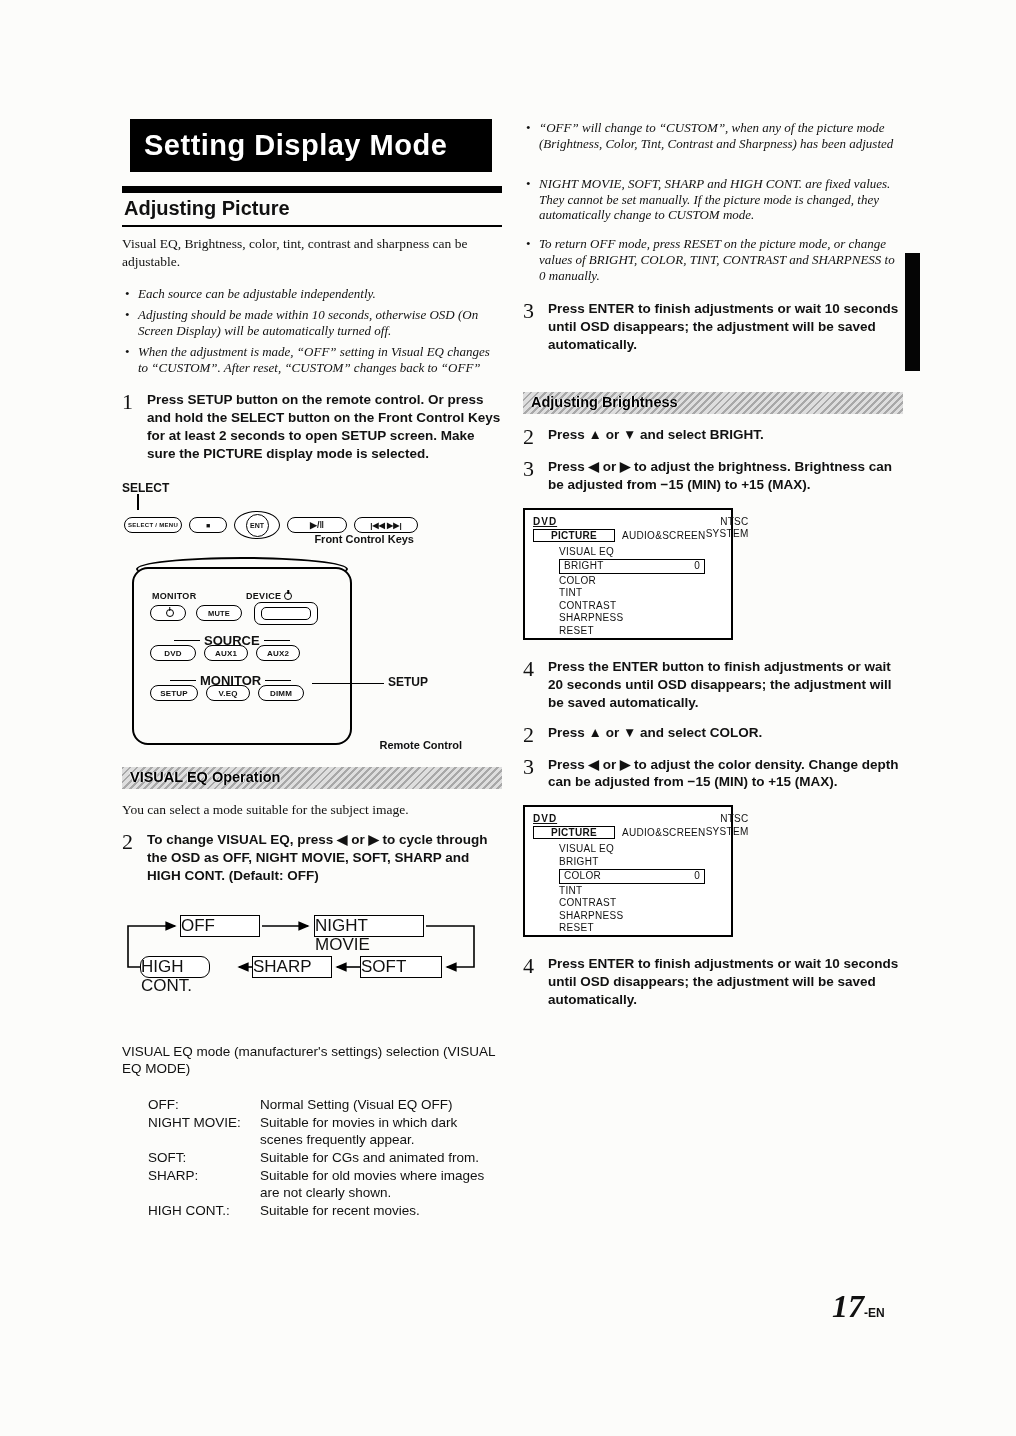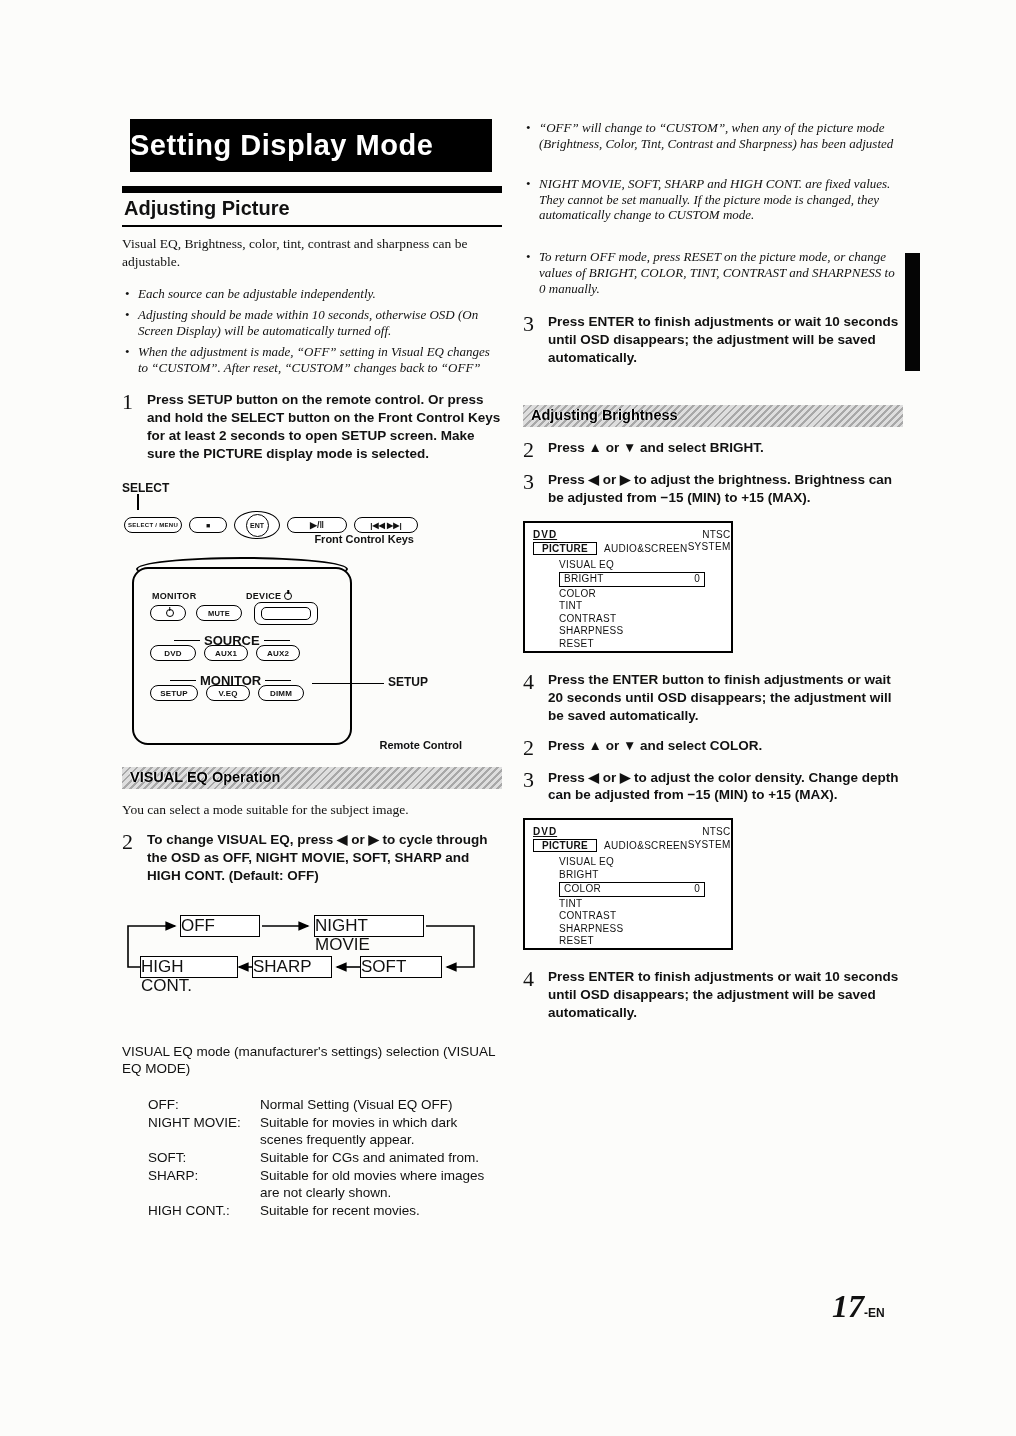--- a/index.html
+++ b/index.html
@@ -6,21 +6,21 @@
   body { background:#e8e8e6; }
   .page {
     position:relative; width:1016px; height:1436px; margin:0 auto;
     background:#fcfcfa; color:#111;
     font-family:"Liberation Sans", sans-serif; overflow:hidden;
   }
   
   .title-banner {
     position:absolute; left:130px; top:119px; width:362px; height:53px;
     background:#000; color:#fff; display:flex; align-items:center;
-    font-size:29px; font-weight:bold; letter-spacing:.5px;
+    padding-left:14px; font-size:29px; font-weight:bold; letter-spacing:.5px;
   }
   .side-tab { position:absolute; left:905px; top:253px; width:15px; height:118px; background:#050505; }
 
   .col-left  { position:absolute; left:122px; top:186px; width:380px; }
   .col-right { position:absolute; left:523px; top:120px; width:380px; }
 
   
   .rule-thick { height:7px; background:#000; }
   .rule-thin  { height:2px; background:#000; }
   h2.section  { font-size:20px; font-weight:bold; padding:4px 0 5px 2px; }
@@ -87,35 +87,35 @@
   .remote-caption { position:absolute; right:0; bottom:2px; font-size:11px; font-weight:bold; }
 
   
   .flow { position:relative; height:92px; margin-top:22px; }
   .flow-svg { position:absolute; left:0; top:0; }
   .fl { fill:none; stroke:#000; stroke-width:1.6px; }
   .fbox { position:absolute; border:1.6px solid #000; background:#fff; font-size:17px;
           text-align:left; height:22px; line-height:19px; }
   .fb-off   { left:58px;  top:8px;  width:80px; }
   .fb-night { left:192px; top:8px;  width:110px; }
-  .fb-high  { left:18px;  top:49px; width:98px; }
+  .fb-high  { left:18px;  top:49px; width:70px;border-radius:9px; }
   .fb-sharp { left:130px; top:49px; width:80px; }
   .fb-soft  { left:238px; top:49px; width:82px; }
 
   .modes-note { margin-top:44px; font-size:13.5px; line-height:1.3; }
   .modes { display:grid; grid-template-columns:112px 1fr; margin:18px 0 0 26px;
            font-size:13.5px; line-height:1.26; row-gap:1px; }
 
   
   .osd { border:2px solid #000; width:210px; height:132px; margin-top:14px;
          padding:6px 8px; font-size:10px; background:#fff; letter-spacing:.3px; }
   .osd-row1 { display:flex; justify-content:space-between; }
   .osd-src { font-weight:bold; text-decoration:underline; letter-spacing:1px; }
   .osd-tabs { display:flex; gap:7px; align-items:center; margin-top:2px; }
-  .osd-tab-sel { border:1px solid #000; padding:0 8px; font-weight:bold; }
+  .osd-tab-sel { border:1px solid #000; padding:0 17px; font-weight:bold; }
   .osd-sys { text-align:right; line-height:1.25; }
   .osd-menu { margin:4px 0 0 26px; line-height:12.5px; }
   .osd-item.sel { border:1.5px solid #000; width:146px; display:flex;
                   justify-content:space-between; padding:0 4px; margin:1px 0; }
 
   
   .pageno { position:absolute; left:832px; top:1288px; }
   .pageno .big { font-family:"Liberation Serif", serif; font-style:italic; font-weight:bold; font-size:32px; }
   .pageno .suf { font-size:12px; font-weight:bold; }
 </style>
@@ -237,21 +237,21 @@
       <span>Suitable for old movies where images are not clearly shown.</span>
       <span>HIGH CONT.:</span>
       <span>Suitable for recent movies.</span>
     </div>
   </div>
 
   <div class="col-right">
 
     <ul class="notes" style="margin-top:0;">
       <li style="margin-bottom:24px;">“OFF” will change to “CUSTOM”, when any of the picture mode (Brightness, Color, Tint, Contrast and Sharpness) has been adjusted</li>
-      <li style="margin-bottom:26px;">NIGHT MOVIE, SOFT, SHARP and HIGH CONT. are fixed values. They cannot be set manually. If the picture mode is changed, they automatically change to CUSTOM mode.</li>
+      <li style="margin-bottom:13px;">NIGHT MOVIE, SOFT, SHARP and HIGH CONT. are fixed values. They cannot be set manually. If the picture mode is changed, they automatically change to CUSTOM mode.</li>
       <li>To return OFF mode, press RESET on the picture mode, or change values of BRIGHT, COLOR, TINT, CONTRAST and SHARPNESS to 0 manually.</li>
     </ul>
 
     <div class="step">
       <span class="step-num">3</span>
       <span class="step-text">Press ENTER to finish adjustments or wait 10 seconds until OSD disappears; the adjustment will be saved automatically.</span>
     </div>
 
     <div class="hatch" style="margin-top:38px;">Adjusting Brightness</div>
 

